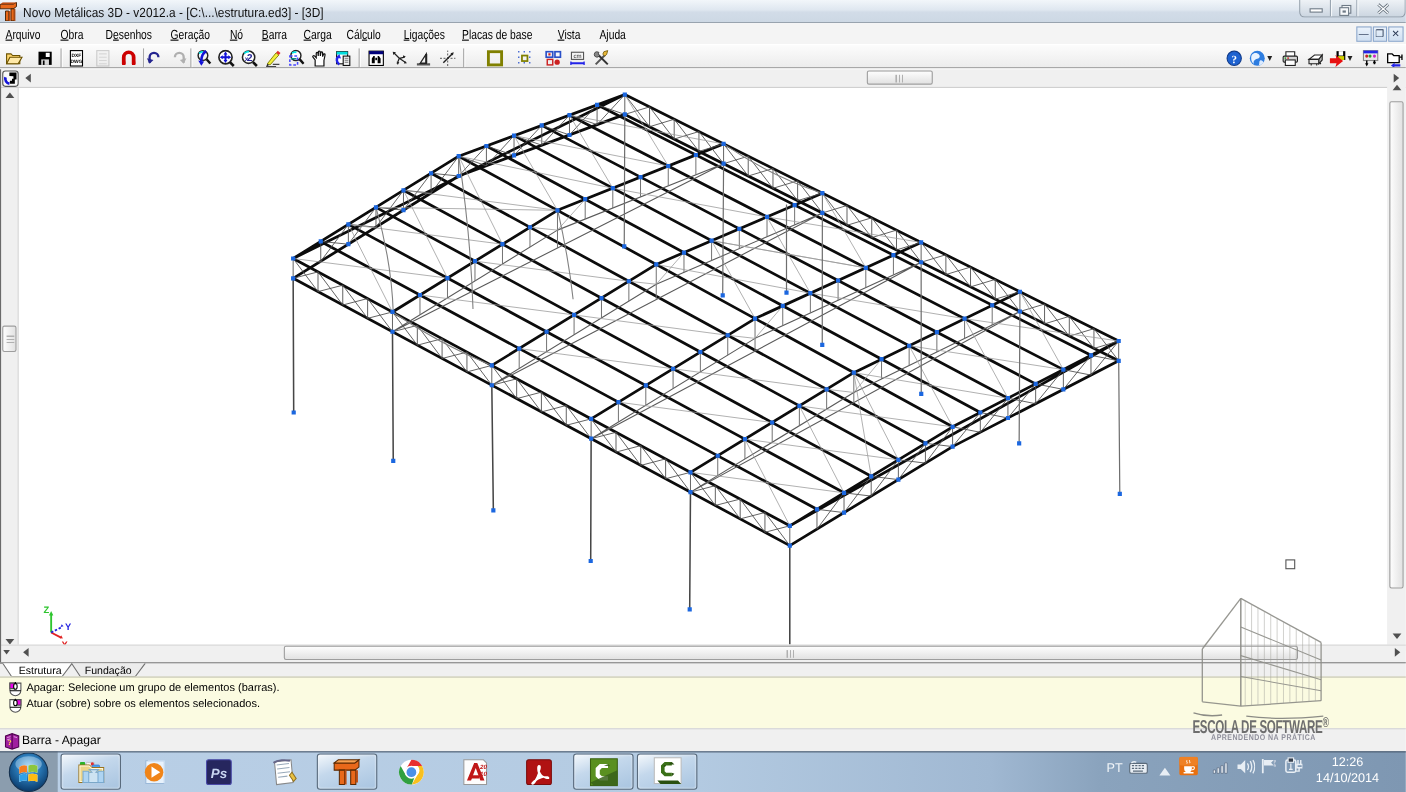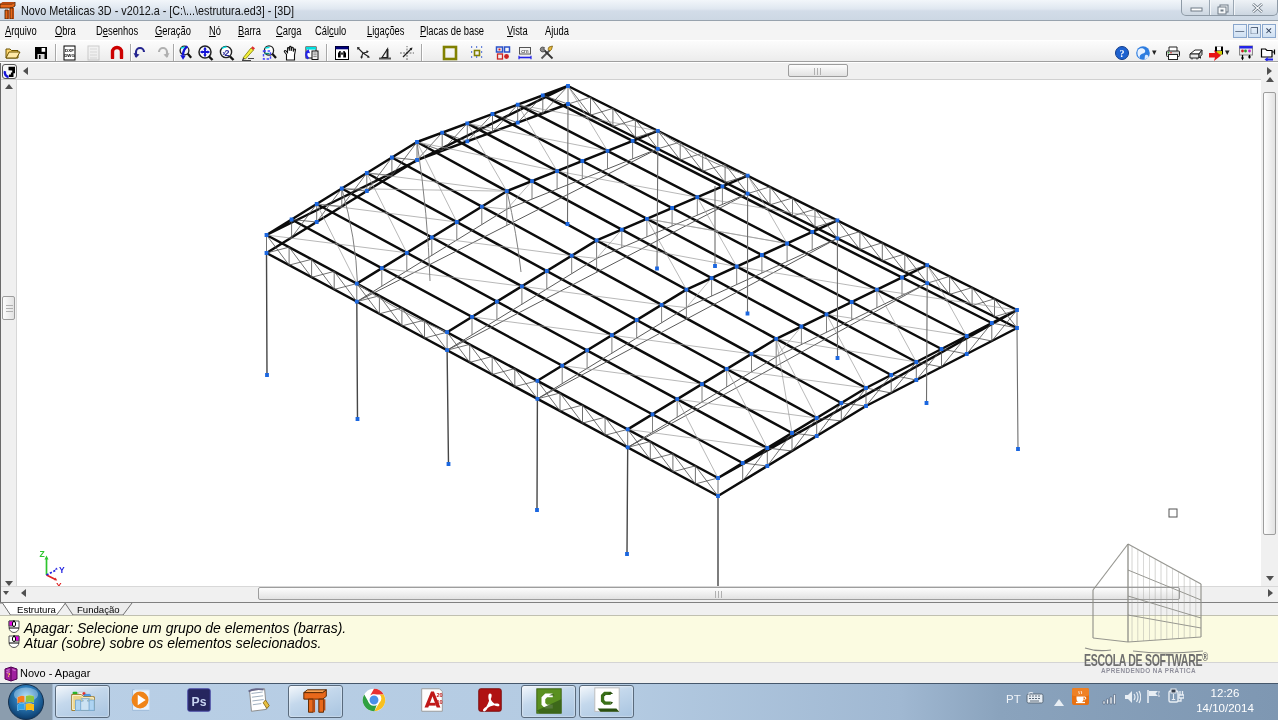--- a/index.html
+++ b/index.html
@@ -38,29 +38,29 @@
 .sbthumb-v { background:linear-gradient(90deg,#fdfdfd,#e2e2e2); }
 .sbarr { position:absolute; width:0; height:0; }
 .grip-h { position:absolute; top:3px; width:8px; height:7px;
   background:repeating-linear-gradient(90deg,#b0b0b0 0 1px,transparent 1px 3px); }
 .grip-v { position:absolute; left:3px; height:8px; width:7px;
   background:repeating-linear-gradient(#b0b0b0 0 1px,transparent 1px 3px); }
 
 
 #tabrow { position:absolute; left:0; top:602px; width:1278px; height:13px; background:#f0f0f0; border-top:1px solid #808080; }
 #msgarea { position:absolute; left:0; top:615px; width:1278px; height:47px; background:#fbfbe1; border-top:1px solid #c0c0b0; }
-.msgline { position:absolute; left:24px; font-size:14px; color:#000;font-style:italic; }
+.msgline { position:absolute; left:24px; font-size:10px; color:#000; }
 #statusbar { position:absolute; left:0; top:662px; width:1278px; height:21px; background:#f0f0f0; border-top:1px solid #d4d4d4; }
 #statusbar span { position:absolute; left:20px; top:4px; font-size:11px; color:#000; }
 
 
 #taskbar { position:absolute; left:0; top:683px; width:1278px; height:37px;
   background:linear-gradient(90deg,#8b9dae 0px,#8b9dae 52px,#b9cfe6 53px,#b4cbe2 620px,#a0b8d2 900px,#8aa3bd 1000px,#7e97b2 1278px); }
 #taskbar::before { content:""; position:absolute; left:0; top:0; width:100%; height:1px; background:#46586c; }
-.tkb { position:absolute; top:2px; width:55px; height:33px; display:flex; align-items:flex-start; justify-content:center; }
+.tkb { position:absolute; top:2px; width:55px; height:33px; display:flex; align-items:center; justify-content:center;font-style:italic; }
 .tkb.boxed { background:linear-gradient(160deg,#f4f8fc,#c4d8ec 40%,#a8c4e0); border:1px solid #5a6b7d; border-radius:3px; box-shadow:inset 0 0 2px #fff; }
 .tray-pt { position:absolute; left:1006px; top:10px; color:#f0f4f8; font-size:11.5px; }
 .tri { position:absolute; }
 #clock { position:absolute; left:1195px; top:3px; width:60px; text-align:center; color:#fff; font-size:11.5px; line-height:15px; }
 
 
 #wm-text { position:absolute; left:1084px; top:649px; color:#6e6e6e; font-weight:bold;
   font-size:17px; white-space:nowrap; transform:scaleX(0.62); transform-origin:0 0; letter-spacing:-0.5px; }
 #wm-sub { position:absolute; left:1101px; top:665.5px; color:#90909c; font-weight:bold; font-size:7.5px; letter-spacing:0.5px; white-space:nowrap; transform:scaleX(0.85); transform-origin:0 0; }
 </style></head>
@@ -381,21 +381,21 @@
  <div class="msgline" style="top:19px">Atuar (sobre) sobre os elementos selecionados.</div>
 </div>
 
 <div id="statusbar">
  <svg class="abs" style="left:3px;top:3px" width="16" height="16" viewBox="0 0 16 16">
       <path d="M2 3l6-2 6 2v10l-6 2-6-2z" fill="#a020a0" stroke="#500050"></path>
       <path d="M8 1v14" stroke="#500050"></path>
       <path d="M3.5 4.5l3-.8M3.5 6.5l3-.8M9.5 3.7l3 .8" stroke="#e8a8e8" stroke-width="0.8"></path>
       <text x="4" y="11" font-size="7" fill="#ffe048" font-weight="bold" font-family="Liberation Serif">?</text>
     </svg>
- <span>Novo - Apagar</span>
+ <span>Barra - Apagar</span>
 </div>
 
 <svg class="abs" style="left:0;top:0;z-index:30;pointer-events:none" width="1278" height="720">
     <line x1="1128" y1="544" x2="1128" y2="642" stroke="#8c8c86" stroke-width="1.4" opacity="0.9"></line>
     <line x1="1128" y1="544" x2="1093" y2="590" stroke="#8c8c86" stroke-width="1.2" opacity="0.9"></line>
     <line x1="1093" y1="590" x2="1093" y2="638" stroke="#8c8c86" stroke-width="1.2" opacity="0.9"></line>
     <line x1="1093" y1="638" x2="1128" y2="642" stroke="#8c8c86" stroke-width="1.2" opacity="0.9"></line>
     <line x1="1128" y1="544" x2="1201" y2="584" stroke="#8c8c86" stroke-width="1.2" opacity="0.9"></line>
     <line x1="1201" y1="584" x2="1201" y2="637" stroke="#8c8c86" stroke-width="1.2" opacity="0.9"></line>
     <line x1="1128" y1="642" x2="1201" y2="637" stroke="#8c8c86" stroke-width="1.2" opacity="0.9"></line>

